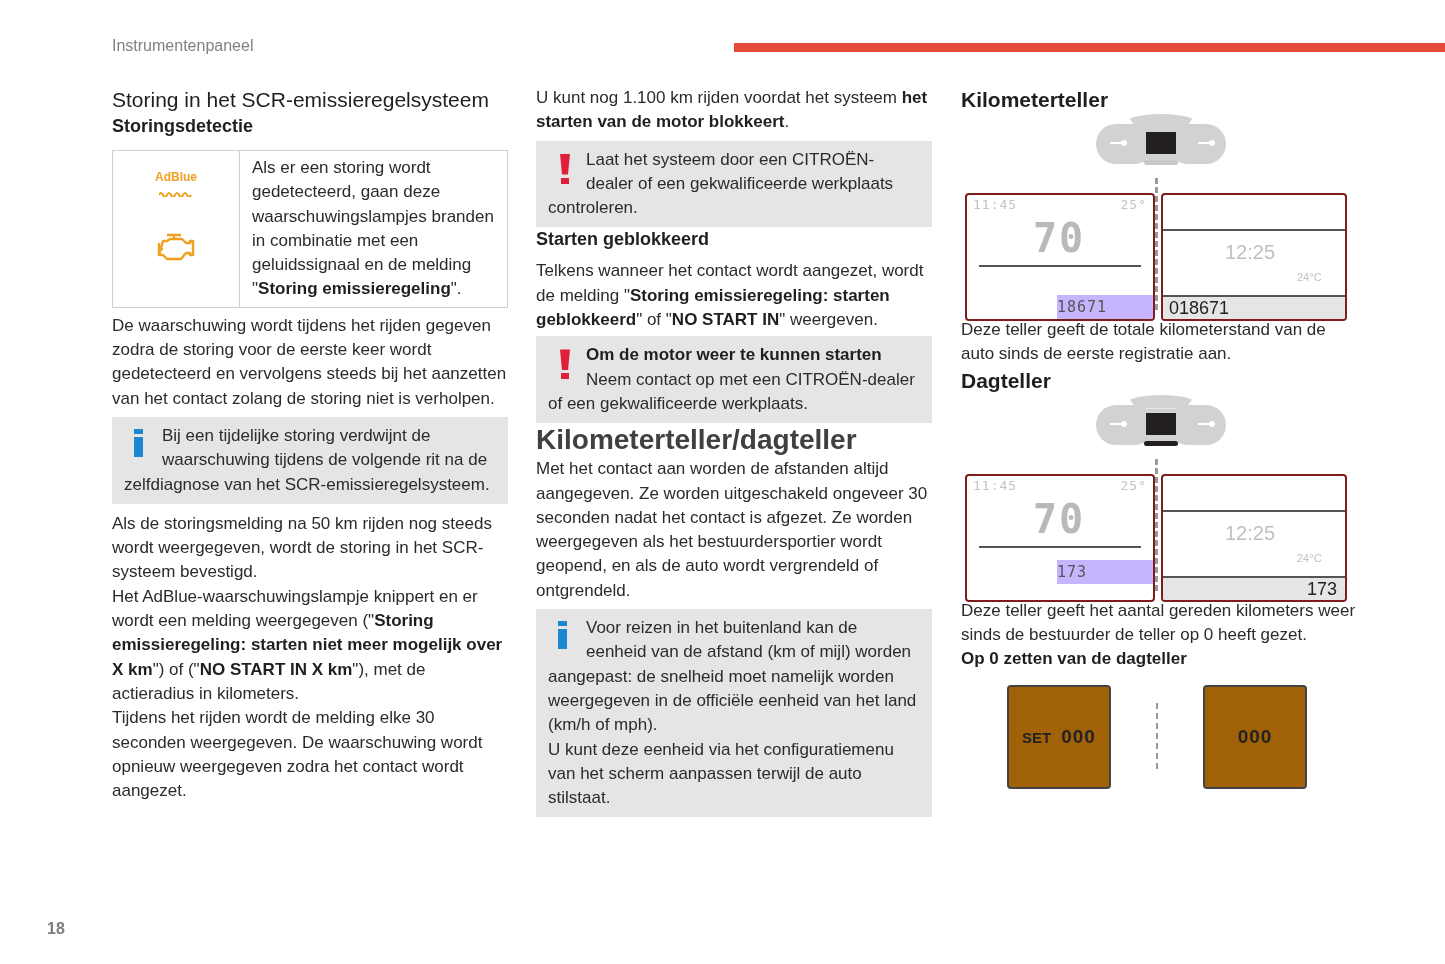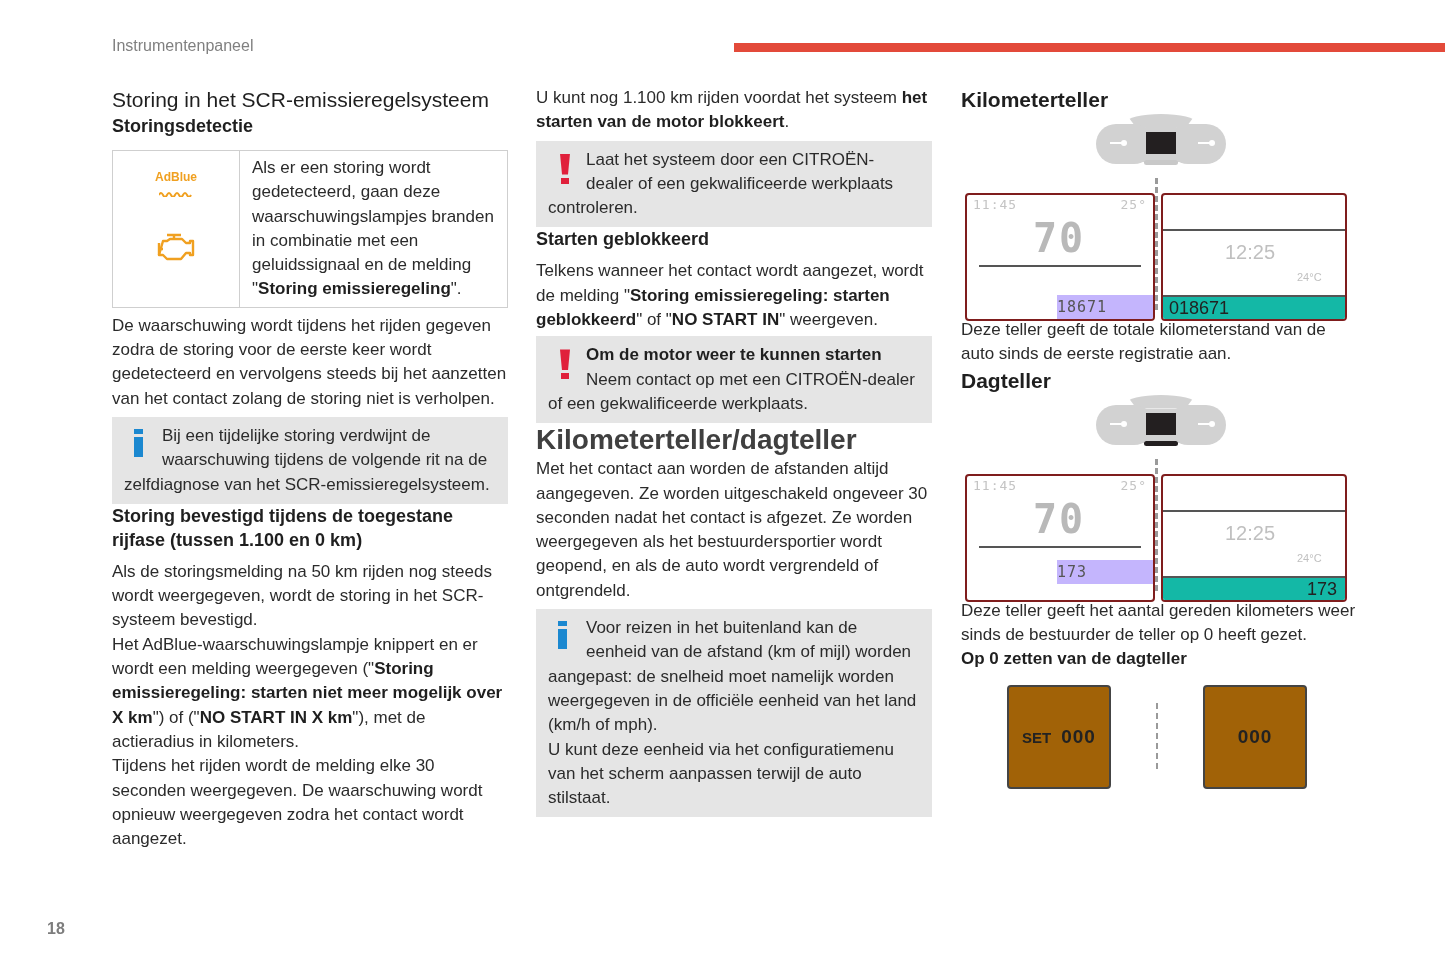--- a/index.html
+++ b/index.html
@@ -59,21 +59,21 @@
   .disp.right { left: 200px; width: 182px; }
   .divider-dash { position: absolute; left: 194px; top: 0; height: 132px; border-left: 3px dashed #9a9a9a; }
   .lcd-small { position: absolute; top: 2px; font-family: "DejaVu Sans Mono", monospace; color: #c4c4c4; font-size: 13px; letter-spacing: 1px; }
   .lcd-big { position: absolute; left: 66px; top: 20px; font-family: "DejaVu Sans Mono", monospace; color: #b9b9b9; font-size: 40px; font-weight: bold; letter-spacing: 2px; }
   .hline { position: absolute; left: 12px; right: 12px; top: 70px; height: 2px; background: #555; }
   .odo-box { position: absolute; right: 0; width: 96px; height: 24px; background: #c4b5fd; font-family: "DejaVu Sans Mono", monospace; color: #555; font-size: 15px; text-align: left; padding-right: 8px; box-sizing: border-box; line-height: 24px; letter-spacing: 1px; }
   .r-line1 { position: absolute; left: 0; right: 0; top: 34px; height: 2px; background: #555; }
   .r-time { position: absolute; left: 62px; top: 46px; font-size: 20px; color: #c0c0c0; }
   .r-temp { position: absolute; left: 118px; top: 76px; font-size: 11px; color: #c0c0c0; margin-left: 16px; }
   .r-line2 { position: absolute; left: 0; right: 0; top: 100px; height: 2px; background: #555; }
-  .r-bar { position: absolute; left: 0; right: 0; top: 102px; bottom: 0; background: #14b8a6; font-size: 18px; color: #222; line-height: 22px; padding: 0 6px; }
+  .r-bar { position: absolute; left: 0; right: 0; top: 102px; bottom: 0; background: #e5e5e5; font-size: 18px; color: #222; line-height: 22px; padding: 0 6px; }
 
   .reset-row { position: relative; height: 110px; margin-top: 12px; }
   .reset-btn { position: absolute; top: 2px; width: 100px; height: 100px; background: #a16207; border: 2px solid #444; border-radius: 4px; display: flex; align-items: center; justify-content: center; font-weight: bold; color: #222; }
   .reset-btn.a { left: 46px; } .reset-btn.b { left: 242px; }
   .reset-btn .set { font-size: 15px; margin-right: 10px; }
   .reset-btn .num { font-size: 19px; letter-spacing: 1px; }
   .reset-dash { position: absolute; left: 195px; top: 20px; height: 66px; border-left: 2px dashed #9a9a9a; }
 </style>
 </head>
 <body>
@@ -109,21 +109,20 @@
   <div class="note mt6">
     <div class="icon-slot">
         <div class="info-icon">
           <div class="dot"></div>
           <div class="stem"></div>
         </div>
       </div>
     <p>Bij een tijdelijke storing verdwijnt de waarschuwing tijdens de volgende rit na de zelfdiagnose van het SCR-emissieregelsysteem.</p>
   </div>
 
-  <h2 class="h-sub mt20">Storing bevestigd tijdens de toegestane rijfase (tussen 1.100 en 0 km)</h2>
   <p class="mt8">Als de storingsmelding na 50 km rijden nog steeds wordt weergegeven, wordt de storing in het SCR-systeem bevestigd.</p>
   <p><span>Het AdBlue-waarschuwingslampje knippert en er wordt een melding weergegeven ("</span><b>Storing emissieregeling: starten niet meer mogelijk over X km</b><span>") of ("</span><b>NO START IN X km</b><span>"), met de actieradius in kilometers.</span></p>
   <p>Tijdens het rijden wordt de melding elke 30 seconden weergegeven. De waarschuwing wordt opnieuw weergegeven zodra het contact wordt aangezet.</p>
 </div>
 
 <div class="col col2">
   <p><span>U kunt nog 1.100 km rijden voordat het systeem </span><b>het starten van de motor blokkeert</b><span>.</span></p>
 
   <div class="note mt6">
     <div class="icon-slot">

